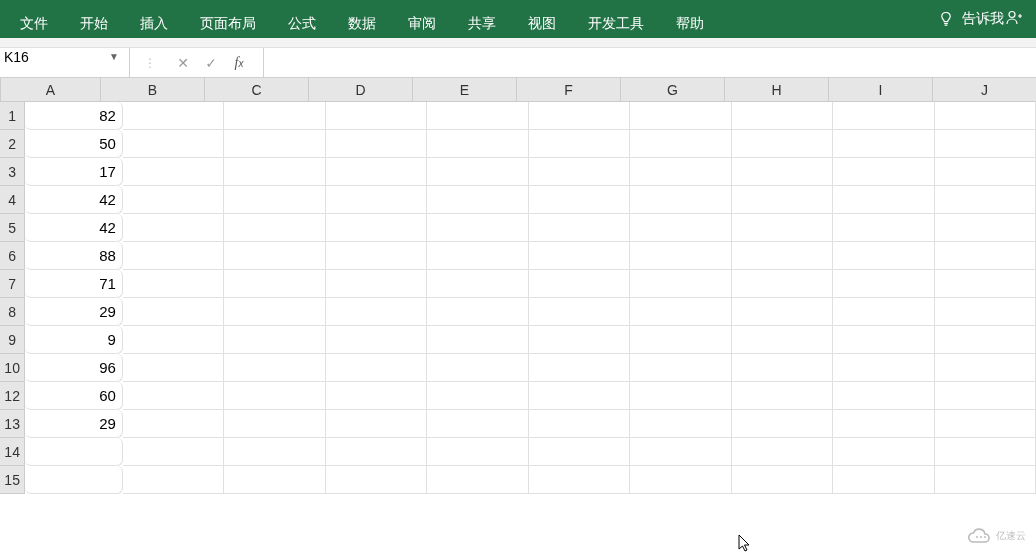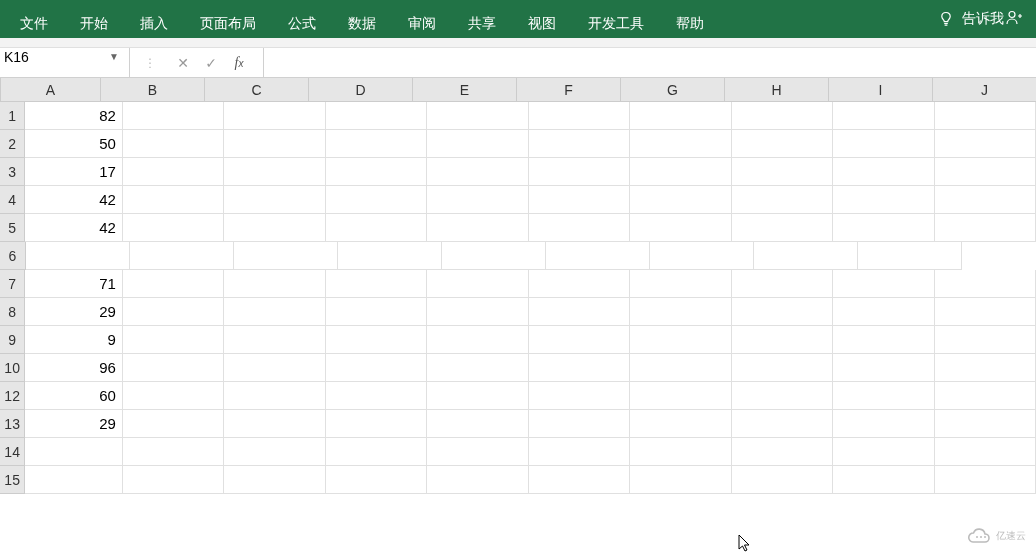--- a/index.html
+++ b/index.html
@@ -33,21 +33,21 @@
   .corner::after { content:""; position:absolute; right:3px; bottom:3px; width:0;height:0; border-left:8px solid transparent; border-bottom:8px solid #b0b0b0; }
 
   .col-headers { display:flex; height:24px; background:#e6e6e6; border-bottom:1px solid #ccc; }
   .col-headers .ch { border-right:1px solid #ccc; text-align:center; font-size:14px; line-height:24px; color:#333; }
   .ch.colA { width: 100px; }
   .ch.colX { width: 104px; }
 
   .grid-row { display:flex; height:28px; }
   .row-header { width:26px; background:#e6e6e6; border-right:1px solid #ccc; border-bottom:1px solid #ccc; text-align:center; font-size:14px; line-height:28px; color:#333; }
   .cell { border-right:1px solid #e0e0e0; border-bottom:1px solid #e0e0e0; font-size:15px; line-height:28px; padding: 0 6px; text-align:right; color:#000; }
-  .cell.colA { width:100px; }
+  .cell.colA { width:100px;border-radius:6px; }
   .cell.colX { width:104px; }
 
   .top-row { display:flex; }
 
   
   .watermark { position:absolute; right:10px; bottom:10px; display:flex; align-items:center; color:#bcbcbc; font-size:10px; }
   .watermark svg { margin-right:4px; }
 
   
   .cursor { position:absolute; left: 738px; top: 534px; }
@@ -178,20 +178,21 @@
         <div class="cell colX"></div>
         <div class="cell colX"></div>
         <div class="cell colX"></div>
         <div class="cell colX"></div>
         <div class="cell colX"></div>
         <div class="cell colX"></div>
         <div class="cell colX"></div>
       </div>
       <div class="grid-row">
         <div class="row-header">6</div>
+        <div class="cell colA">88</div>
         <div class="cell colX"></div>
         <div class="cell colX"></div>
         <div class="cell colX"></div>
         <div class="cell colX"></div>
         <div class="cell colX"></div>
         <div class="cell colX"></div>
         <div class="cell colX"></div>
         <div class="cell colX"></div>
         <div class="cell colX"></div>
       </div>

